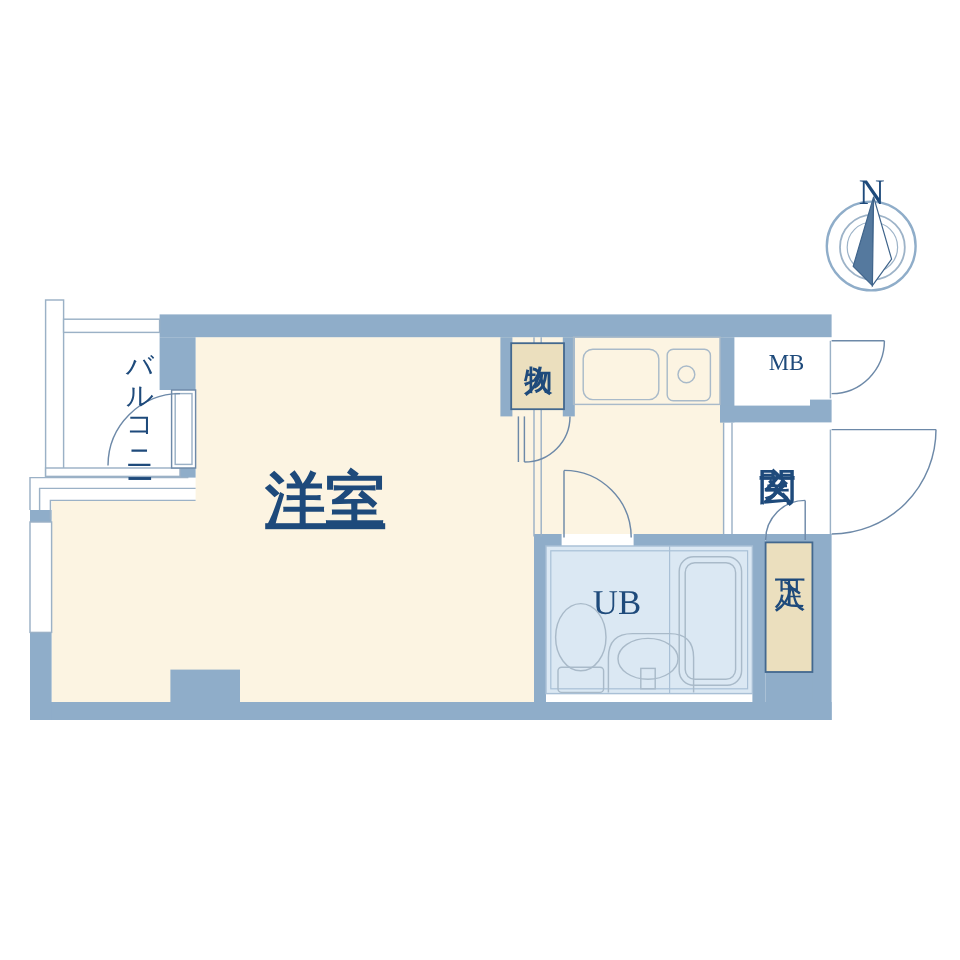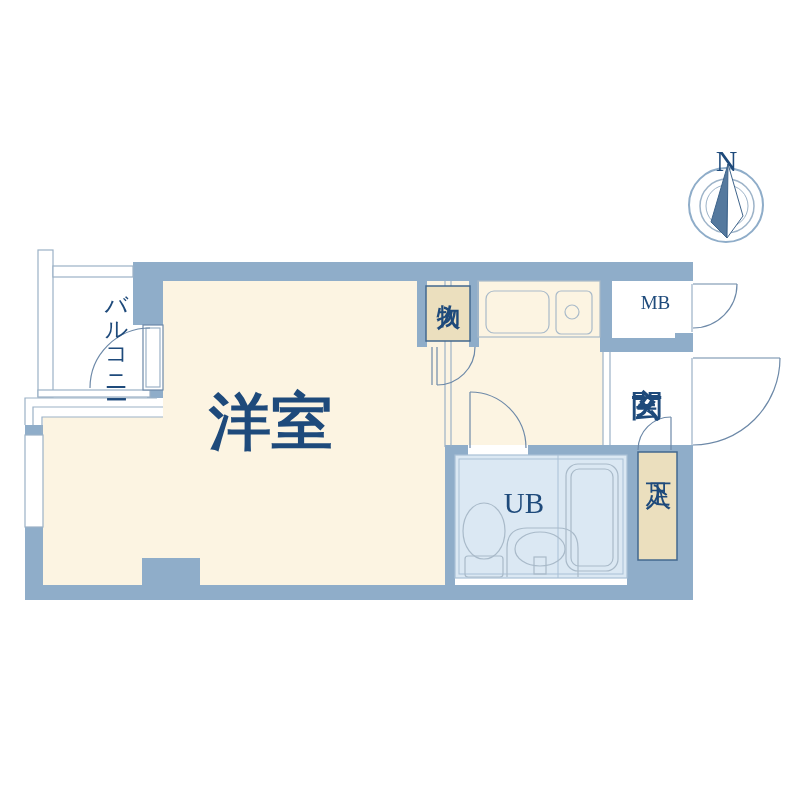--- a/index.html
+++ b/index.html
@@ -2,26 +2,26 @@
 <html><head>
 <meta charset="utf-8">
 <style>
   html,body{margin:0;padding:0;background:#ffffff;}
   .stage{position:relative;width:800px;height:800px;background:#ffffff;overflow:hidden;
          font-family:"Liberation Serif","DejaVu Serif",serif;}
   .plan-svg{position:absolute;left:0;top:0;width:800px;height:800px;}
   .label{position:absolute;color:#1e4a7b;z-index:5;white-space:nowrap;}
   .vtext{writing-mode:vertical-rl;text-orientation:upright;}
   .lbl-balcony{left:101px;top:279px;font-size:23px;letter-spacing:1px;}
-  .lbl-room{left:171px;top:391px;width:200px;text-align:center;font-size:62px;line-height:1.0;font-weight:bold;}
+  .lbl-room{left:171px;top:391px;width:200px;text-align:center;font-size:50px;line-height:1.0;font-weight:bold;text-decoration:underline;}
   .lbl-storage{left:433px;top:287px;font-size:23px;font-weight:bold;}
   .lbl-mb{left:612px;top:292px;width:63px;text-align:center;font-size:19px;margin-left:12px;}
   .lbl-entrance{left:626px;top:364px;font-size:30px;letter-spacing:3px;font-weight:bold;}
   .lbl-shoe{left:641px;top:462px;font-size:26px;}
-  .lbl-ub{left:494px;top:487px;width:60px;text-align:center;font-size:29px;}
+  .lbl-ub{left:494px;top:487px;width:60px;font-size:29px;}
   .lbl-north{left:710px;top:144px;width:33px;text-align:center;font-size:30px;}
 </style>
 </head>
 <body>
 
 <div class="stage">
 
   <svg class="plan-svg" viewBox="0 0 800 800">
 
     <g>

